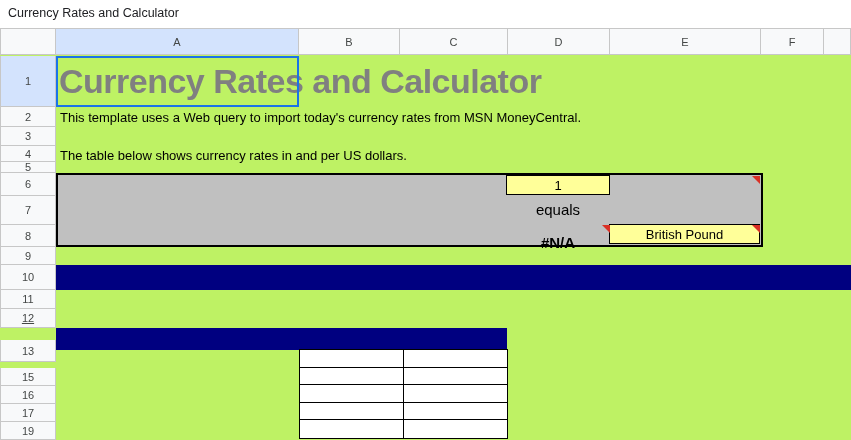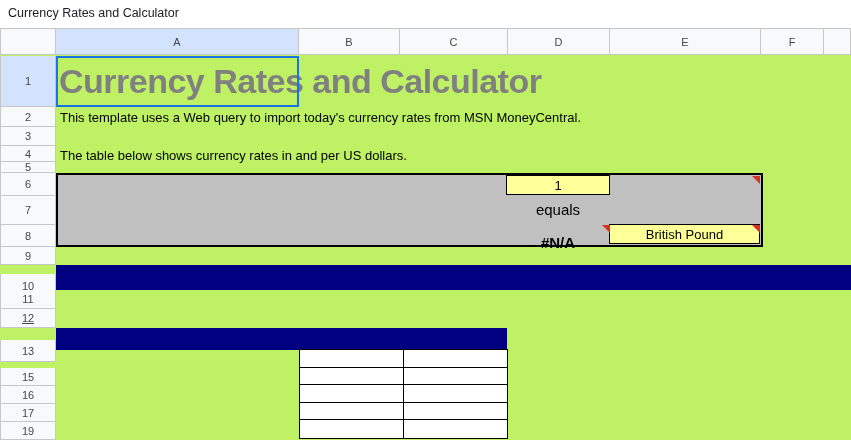--- a/index.html
+++ b/index.html
@@ -83,21 +83,21 @@
   <div id="rowheaders">
       <div class="rowheader selected" style="top: 56px; height: 51px;">1</div>
       <div class="rowheader" style="top: 107px; height: 20px;">2</div>
       <div class="rowheader" style="top: 127px; height: 19px;">3</div>
       <div class="rowheader" style="top: 146px; height: 16px;">4</div>
       <div class="rowheader" style="top: 162px; height: 11px;">5</div>
       <div class="rowheader" style="top: 173px; height: 23px;">6</div>
       <div class="rowheader" style="top: 196px; height: 29px;">7</div>
       <div class="rowheader" style="top: 225px; height: 22px;">8</div>
       <div class="rowheader" style="top: 247px; height: 18px;">9</div>
-      <div class="rowheader" style="top: 274px; height: 25px;">10</div>
+      <div class="rowheader" style="top: 265px; height: 25px;">10</div>
       <div class="rowheader" style="top: 290px; height: 19px;">11</div>
       <div class="rowheader" style="top: 309px; height: 19px; text-decoration: underline;">12</div>
       <div class="rowheader" style="top: 340px; height: 22px;">13</div>
       <div class="rowheader" style="top: 350px; height: 18px; margin-top: 32px;">14</div>
       <div class="rowheader" style="top: 368px; height: 18px;">15</div>
       <div class="rowheader" style="top: 386px; height: 18px;">16</div>
       <div class="rowheader" style="top: 404px; height: 18px;">17</div>
       <div class="rowheader" style="top: 422px; height: 18px;">19</div>
     </div>
 

